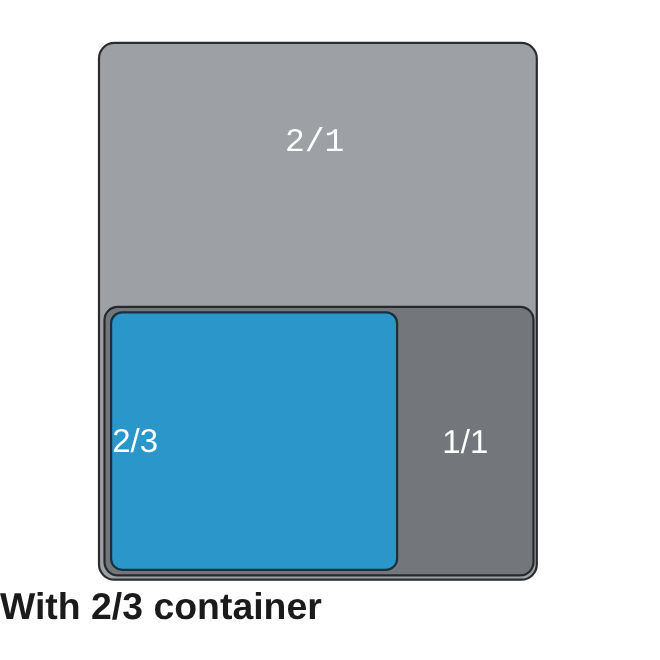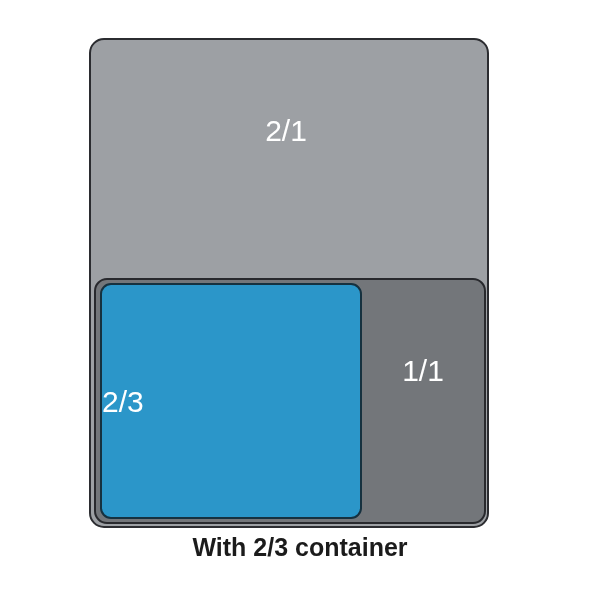--- a/index.html
+++ b/index.html
@@ -61,37 +61,38 @@
     font-size: 30px;
     line-height: 37px;
     text-align: center;
     white-space: nowrap;
   }
   .label-double {
     position: absolute;
     left: 0;
     right: 6px;
     top: 72px;
+    font-family: Liberation Mono, monospace;
   }
   .label-full {
     position: absolute;
     left: 266px;
     right: 0;
-    top: 72px;
+    top: 104px;
   }
   .label-line {
     display: block;
   }
   .caption {
     position: absolute;
     left: 0;
     right: 0;
     top: 533px;
-    text-align: center;
-    font-size: 25px;
+    text-align: left;
+    font-size: 34px;
     font-weight: bold;
     color: #1b1b1b;
     letter-spacing: 0px;
   }
 </style>
 </head>
 <body>
 
 <div class="canvas">
 

